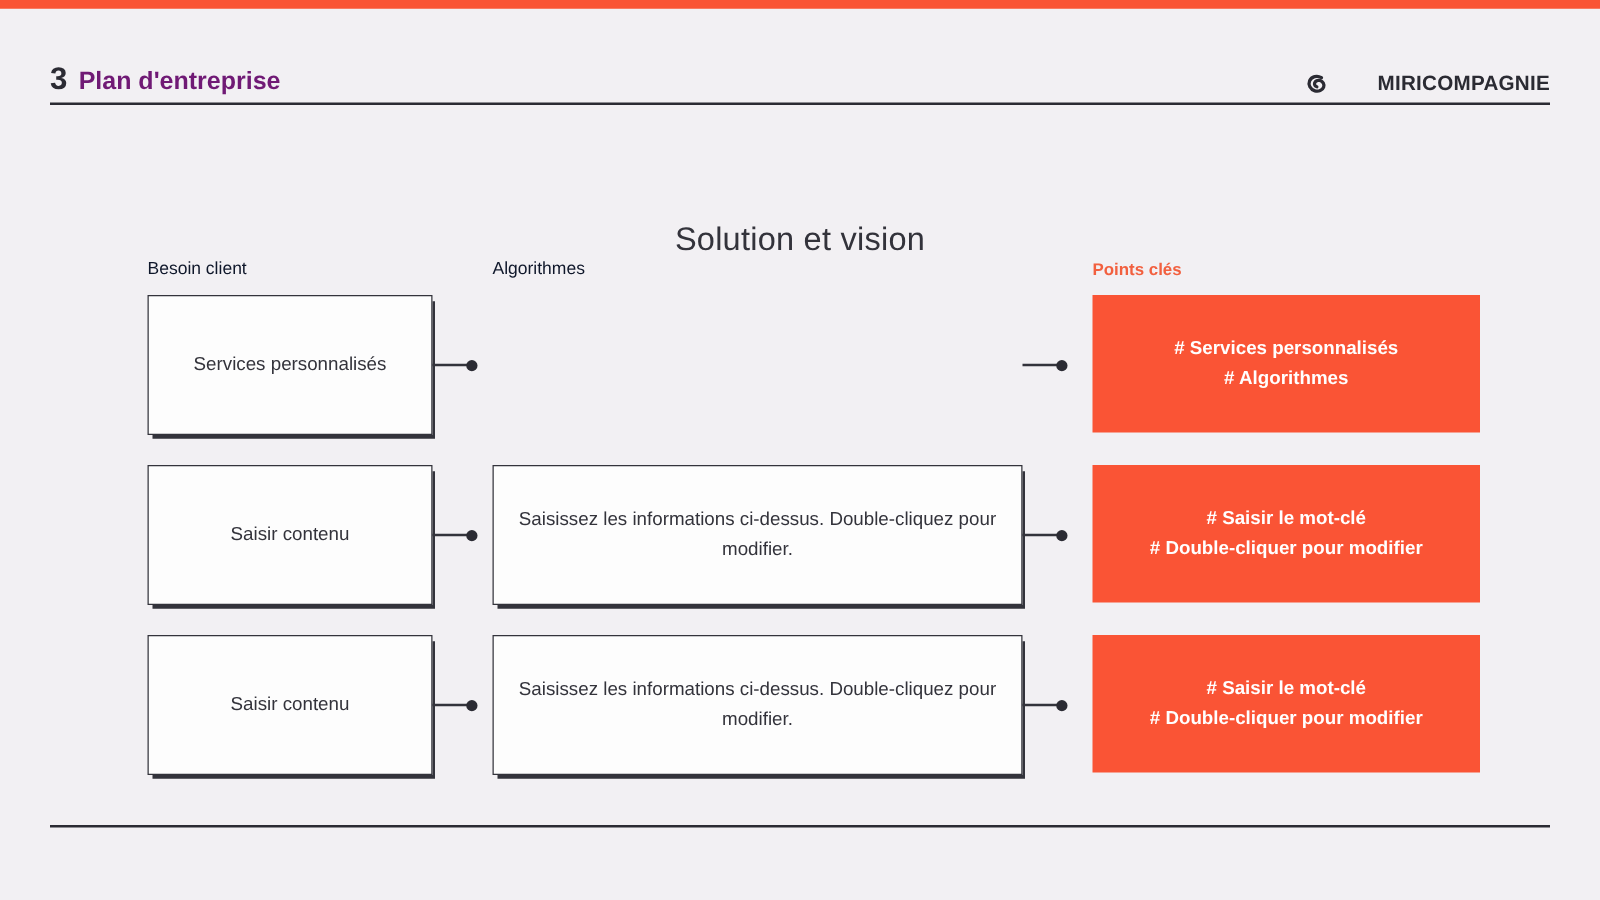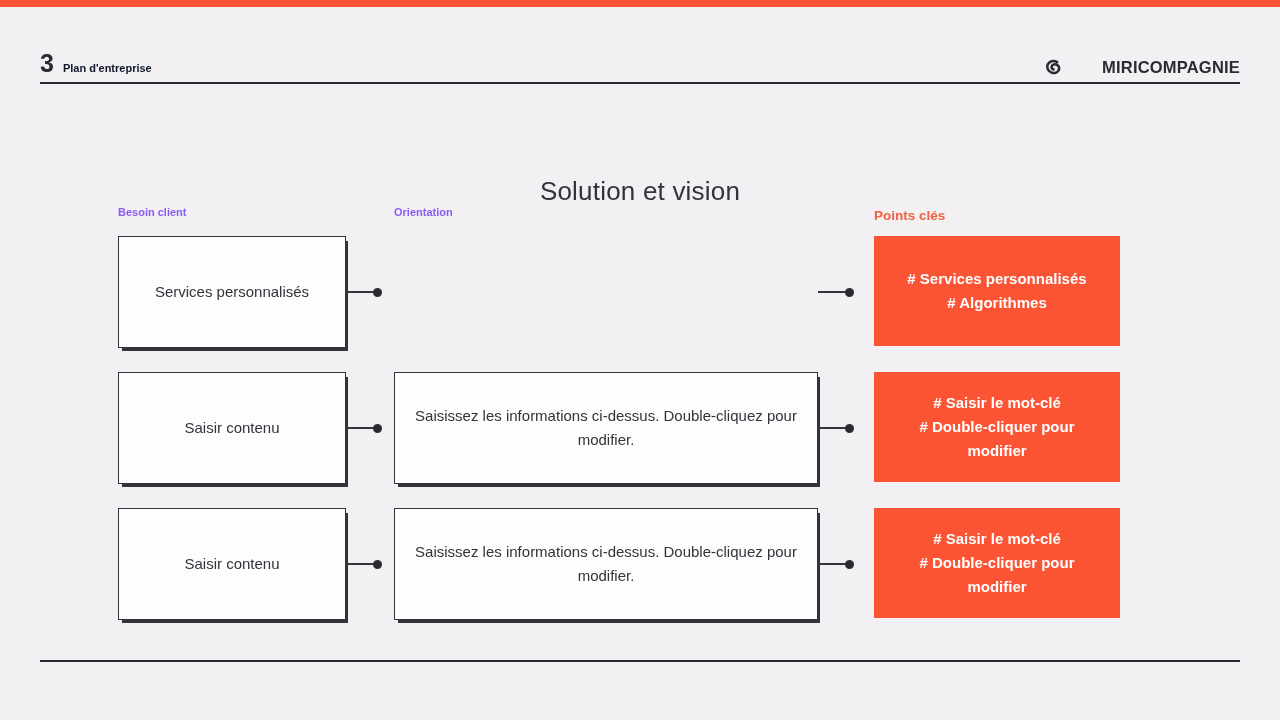--- a/index.html
+++ b/index.html
@@ -41,23 +41,23 @@
     gap: 9px;
     white-space: nowrap;
   }
   .section-number {
     font-size: 25px;
     font-weight: bold;
     color: #2B2B33;
     line-height: 1;
   }
   .section-title {
-    font-size: 11px;
-    font-weight: bold;
-    color: #0f172a;
+    font-size: 20px;
+    font-weight: bold;
+    color: #701a75;
     line-height: 1;
   }
   .header-right {
     position: absolute;
     right: 0;
     bottom: 8px;
     display: flex;
     align-items: center;
     white-space: nowrap;
     gap: 44px;
@@ -106,23 +106,23 @@
     top: 204px;
     left: 118px;
     width: 1046px;
   }
   .col-headers {
     position: relative;
     height: 32px;
   }
   .col-head {
     position: absolute;
-    font-size: 11px;
-    font-weight: bold;
-    color: #8b5cf6;
+    font-size: 14px;
+    font-weight: normal;
+    color: #0f172a;
     white-space: nowrap;
   }
   .col-head.c1 { left: 0px; top: 2px; }
   .col-head.c2 { left: 276px; top: 2px; }
   .col-head.c3 {
     left: 756px;
     top: 4px;
     font-weight: bold;
     font-size: 13.5px;
     color: #F2603F;
@@ -154,21 +154,21 @@
     width: 228px;
     height: 112px;
   }
   .cell.c2 {
     left: 276px;
     width: 424px;
     height: 112px;
   }
   .cell.c3 {
     left: 756px;
-    width: 246px;
+    width: 310px;
     height: 110px;
     background: #FA5435;
   }
 
   .cell-text {
     font-size: 15px;
     color: #33333B;
     line-height: 1.6;
     padding: 0 16px;
     word-break: break-all;
@@ -236,21 +236,21 @@
   </div>
   <div class="header-rule"></div>
 </div>
 
 <div class="slide-title">Solution et vision</div>
 
 <div class="matrix">
 
   <div class="col-headers">
     <div class="col-head c1">Besoin client</div>
-    <div class="col-head c2">Orientation</div>
+    <div class="col-head c2">Algorithmes</div>
     <div class="col-head c3">Points clés</div>
   </div>
 
   <div class="row">
     <div class="cell box c1">
       <span class="cell-text">Services personnalisés</span>
     </div>
     <div class="connector k1">
       <span class="line"></span>
       <span class="dot"></span>

